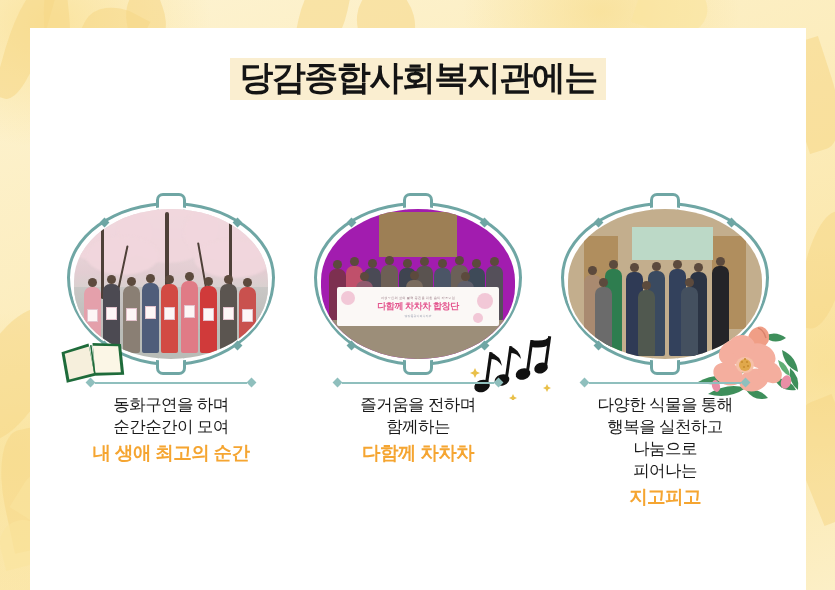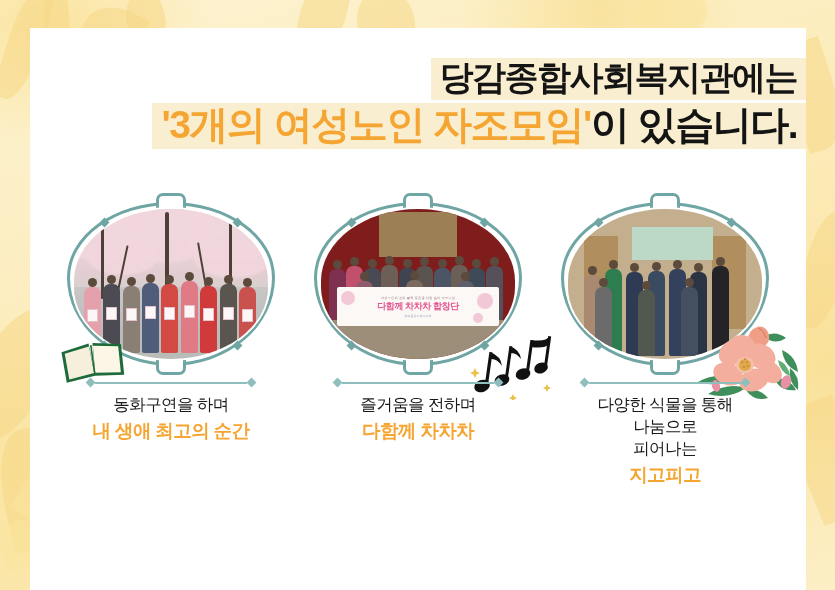--- a/index.html
+++ b/index.html
@@ -48,21 +48,21 @@
 
   
   #card {
     position:absolute; left:30px; top:28px; width:776px; height:562px;
     background:#FFFFFF;
     overflow:hidden;
   }
 
   
   #headline { padding-top:30px; text-align:center; }
-  .title-line { line-height:1.02; white-space:nowrap;text-align:right; }
+  .title-line { line-height:1.02; white-space:nowrap; }
   .hl {
     display:inline-block;
     background:#FAEED0;
     padding:2px 9px 5px 9px;
     font-weight:900;
     letter-spacing:-1.5px;
   }
   #title-1 .hl { font-size:34px; color:#141414; }
   #title-2 { margin-top:3px; }
   #title-2 .hl { font-size:39px; color:#141414; }
@@ -130,21 +130,21 @@
   .sign {
     position:absolute; left:50%; top:34%; width:11px; height:13px; margin-left:-5.5px;
     background:#fdf6f6; border:1px solid #e3c3cd;
   }
 
   
   .ph2 {
     background:
       linear-gradient(180deg,#ded6c8 0%,#cdbfa9 30%,#b69madd 31%),
       linear-gradient(180deg,#e6dfd2 0%,#cdbda4 34%,#b8a display 35%);
-    background-color:#7f1d1d;
+    background-color:#a21caf;
   }
   .ph2-wall { position:absolute; inset:0; background:linear-gradient(180deg,#e4dbcc 0%,#cdbb9f 38%,#bda display 39%,#b8a68a 100%); }
   .ph2-floor{ position:absolute; left:0; right:0; bottom:0; height:26%; background:#9c8e79; }
   .banner {
     position:absolute; left:8%; right:8%; top:52%; height:26%;
     background:#fbf8f6; border-radius:2px;
     display:flex; flex-direction:column; align-items:center; justify-content:center;
   }
   .banner .b-small { font-size:3.2px; color:#9b7c86; letter-spacing:.2px; }
   .banner .b-main  { font-size:9px; font-weight:900; color:#E4568F; letter-spacing:-.4px; }
@@ -203,23 +203,20 @@
   <div class="petal p2"></div>
   <div class="petal p3"></div>
   <div class="petal p4"></div>
 </div>
 
 <div id="card">
 
   <div id="headline">
     <div class="title-line" id="title-1">
       <span class="hl">당감종합사회복지관에는</span>
-    </div>
-    <div class="title-line" id="title-2">
-      <span class="hl"><span class="accent">'3개의 여성노인 자조모임'</span><span>이 있습니다.</span></span>
     </div>
   </div>
 
   <div id="columns">
 
     <div class="col">
       <div class="frame-wrap">
         <div class="frame">
           <div class="outer"></div>
           <div class="nub top"></div>
@@ -290,20 +287,21 @@
       </div>
 
       <div class="divider">
         <span class="dot left"></span>
           <span class="bar"></span>
           <span class="dot right"></span>
       </div>
 
       <div class="caption">
         <div class="ln">동화구연을 하며</div>
+        <div class="ln">순간순간이 모여</div>
         <div class="ln bold-accent">내 생애 최고의 순간</div>
       </div>
     </div>
 
     <div class="col">
       <div class="frame-wrap">
         <div class="frame">
           <div class="outer"></div>
           <div class="nub top"></div>
           <div class="nub bot"></div>
@@ -390,20 +388,21 @@
       </div>
 
       <div class="divider">
         <span class="dot left"></span>
           <span class="bar"></span>
           <span class="dot right"></span>
       </div>
 
       <div class="caption">
         <div class="ln">즐거움을 전하며</div>
+        <div class="ln">함께하는</div>
         <div class="ln bold-accent">다함께 차차차</div>
       </div>
     </div>
 
     <div class="col">
       <div class="frame-wrap">
         <div class="frame">
           <div class="outer"></div>
           <div class="nub top"></div>
           <div class="nub bot"></div>
@@ -491,20 +490,21 @@
       </div>
 
       <div class="divider">
         <span class="dot left"></span>
           <span class="bar"></span>
           <span class="dot right"></span>
       </div>
 
       <div class="caption">
         <div class="ln">다양한 식물을 통해</div>
+        <div class="ln">행복을 실천하고</div>
         <div class="ln">나눔으로</div>
         <div class="ln">피어나는</div>
         <div class="ln bold-accent">지고피고</div>
       </div>
     </div>
 
   </div>
 </div>
 
 </body></html>

